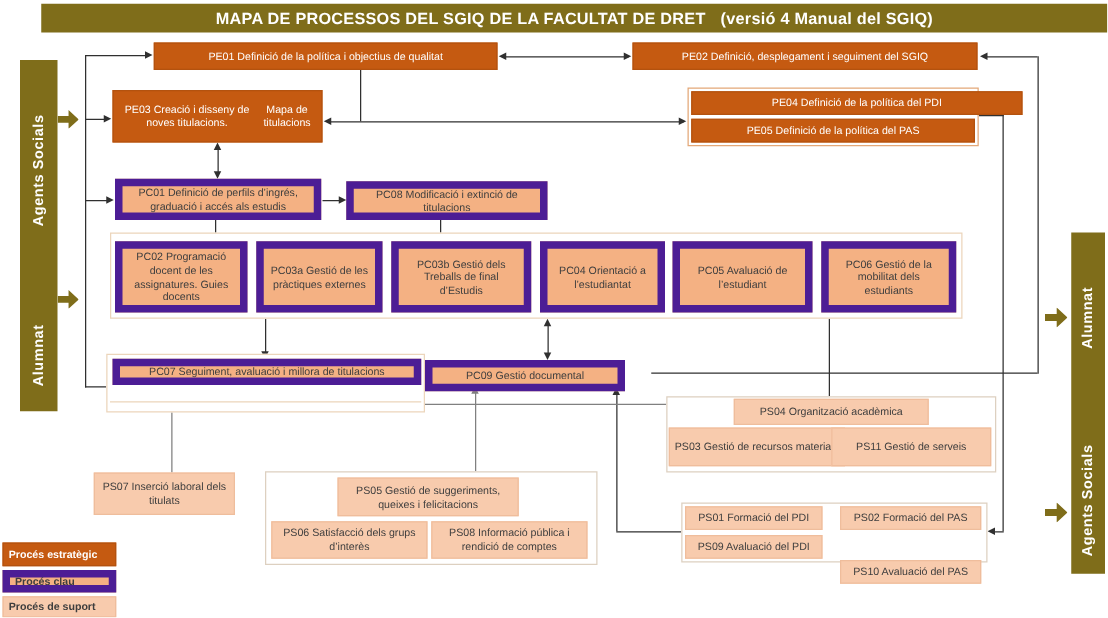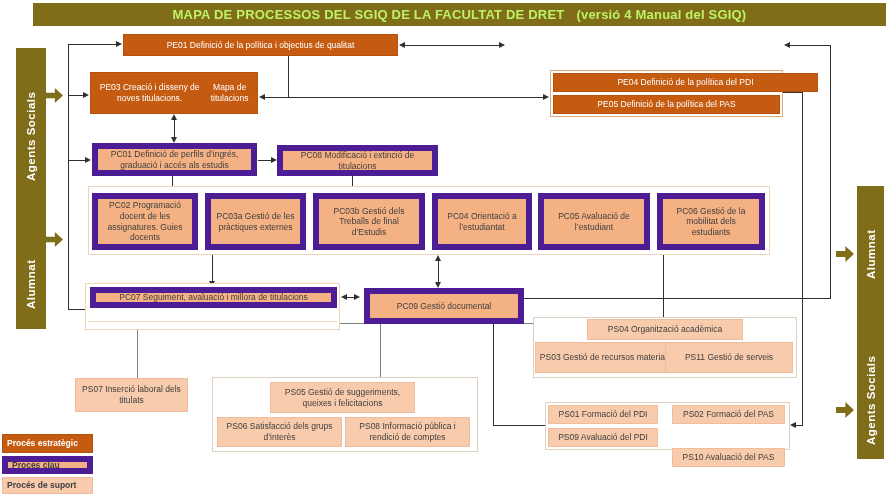--- a/index.html
+++ b/index.html
@@ -1,20 +1,20 @@
 <!DOCTYPE html>
 <html><head>
 <meta charset="utf-8">
 <style>
   html,body{margin:0;padding:0;background:#fff;}
   .canvas{position:relative;width:886px;height:494px;background:#fff;overflow:hidden;
           font-family:"Liberation Sans","DejaVu Sans",sans-serif;}
   
   .banner{position:absolute;left:33px;top:3px;width:853px;height:23px;background:#7f6d1a;
-          color:#bef264;display:flex;align-items:center;justify-content:center;font-weight:bold;
+          color:#ffffff;display:flex;align-items:center;justify-content:center;font-weight:bold;
           font-size:13px;letter-spacing:.2px;white-space:nowrap;}
   .banner .ver{margin-left:12px;}
   
   .vbar{position:absolute;background:#7f6d1a;color:#fff;}
   .vlabel{position:absolute;left:0;width:100%;display:flex;align-items:center;justify-content:center;
           writing-mode:vertical-rl;transform:rotate(180deg);font-weight:bold;font-size:11.5px;
           letter-spacing:.5px;white-space:nowrap;}
   
   .blockarrow{position:absolute;background:#7f6d1a;
           clip-path:polygon(0 32%,52% 32%,52% 0,100% 50%,52% 100%,52% 68%,0 68%);}
@@ -130,39 +130,40 @@
 
   <div class="ctr" style="left:550px;top:70px;width:233px;height:47px;border-color:#e3a878;"></div>
   <div class="ctr" style="left:88px;top:186px;width:682px;height:69px;"></div>
   <div class="ctr" style="left:85px;top:283px;width:255px;height:47px;"></div>
   <div class="ln" style="left:88px;top:321px;width:249px;height:1px;background:#ecd5bb;"></div>
   <div class="ctr2" style="left:533px;top:317px;width:264px;height:61px;"></div>
   <div class="ctr2" style="left:212px;top:377px;width:266px;height:75px;"></div>
   <div class="ctr2" style="left:545px;top:402px;width:245px;height:48px;"></div>
 
   <div class="bx pe" style="left:123px;top:34px;width:275px;height:22px;">PE01 Definició de la política i objectius de qualitat</div>
+  <div class="bx pe" style="left:506px;top:34px;width:276px;height:22px;">PE02 Definició, desplegament i seguiment del SGIQ</div>
   <div class="bx pe" style="left:90px;top:72px;width:168px;height:42px;flex-direction:row;">
     <span>PE03 Creació i disseny de noves titulacions.</span>
     <span>Mapa de titulacions</span>
   </div>
   <div class="bx pe" style="left:553px;top:73px;width:265px;height:19px;">PE04 Definició de la política del PDI</div>
   <div class="bx pe" style="left:553px;top:95px;width:227px;height:19px;">PE05 Definició de la política del PAS</div>
 
   <div class="bx pc" style="left:92px;top:143px;width:165px;height:33px;">PC01 Definició de perfils d’ingrés, graduació i accés als estudis</div>
   <div class="bx pc" style="left:277px;top:145px;width:161px;height:31px;">PC08 Modificació i extinció de titulacions</div>
 
   <div class="bx pc" style="left:92px;top:193px;width:106px;height:57px;">PC02 Programació docent de les assignatures. Guies docents</div>
   <div class="bx pc" style="left:205px;top:193px;width:101px;height:57px;">PC03a Gestió de les pràctiques externes</div>
   <div class="bx pc" style="left:313px;top:193px;width:112px;height:57px;">PC03b Gestió dels Treballs de final d’Estudis</div>
   <div class="bx pc" style="left:432px;top:193px;width:100px;height:57px;">PC04 Orientació a l’estudiantat</div>
   <div class="bx pc" style="left:538px;top:193px;width:112px;height:57px;">PC05 Avaluació de l’estudiant</div>
   <div class="bx pc" style="left:657px;top:193px;width:108px;height:57px;">PC06 Gestió de la mobilitat dels estudiants</div>
 
   <div class="bx pc" style="left:90px;top:287px;width:247px;height:21px;">PC07 Seguiment, avaluació i millora de titulacions</div>
-  <div class="bx pc" style="left:364px;top:288px;width:160px;height:36px;">PC09 Gestió documental</div>
+  <div class="bx pc" style="left:340px;top:288px;width:160px;height:25px;">PC09 Gestió documental</div>
 
   <div class="bx ps" style="left:587px;top:319px;width:156px;height:21px;">PS04 Organització acadèmica</div>
   <div class="bx ps" style="left:535px;top:342px;width:141px;height:31px;">PS03 Gestió de recursos materials</div>
   <div class="bx ps" style="left:665px;top:342px;width:128px;height:31px;">PS11 Gestió de serveis</div>
 
   <div class="bx ps" style="left:75px;top:378px;width:113px;height:34px;">PS07 Inserció laboral dels titulats</div>
   <div class="bx ps" style="left:270px;top:382px;width:145px;height:31px;">PS05 Gestió de suggeriments, queixes i felicitacions</div>
   <div class="bx ps" style="left:217px;top:417px;width:125px;height:30px;">PS06 Satisfacció dels grups d’interès</div>
   <div class="bx ps" style="left:345px;top:417px;width:125px;height:30px;">PS08 Informació pública i rendició de comptes</div>
 

